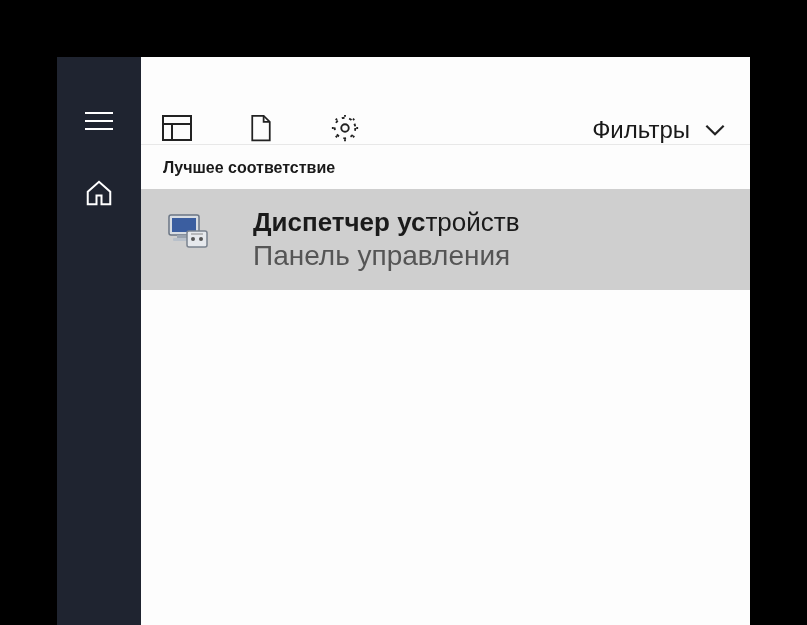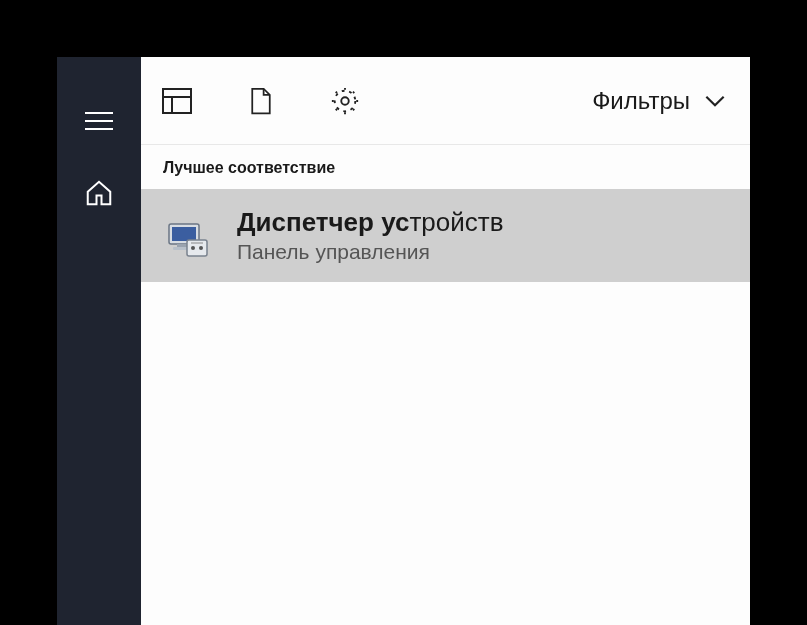--- a/index.html
+++ b/index.html
@@ -57,21 +57,21 @@
     }
     .main {
       flex: 1;
       background: #fdfdfd;
       display: flex;
       flex-direction: column;
     }
     .topbar {
       height: 88px;
       display: flex;
-      align-items: center;
+      align-items: flex-end;
       padding: 0 22px 0 10px;
       border-bottom: 1px solid #e8e8e8;
     }
     .topbar-icons {
       display: flex;
       align-items: center;
       gap: 52px;
       padding-left: 10px;
     }
     .topbar-icon {
@@ -95,23 +95,23 @@
     }
     .section-header {
       padding: 14px 22px 12px 22px;
       font-size: 16px;
       font-weight: 600;
       color: #1a1a1a;
     }
     .result {
       background: #cfcfcf;
       display: flex;
-      align-items: flex-end;
+      align-items: flex-start;
       padding: 18px 22px;
-      gap: 26px;
+      gap: 42px;
       cursor: pointer;
     }
     .result-icon {
       width: 48px;
       height: 48px;
       display: flex;
       align-items: center;
       justify-content: center;
     }
     .result-text {
@@ -121,21 +121,21 @@
     }
     .result-title {
       font-size: 26px;
       color: #1a1a1a;
       font-weight: 400;
     }
     .result-title .match {
       font-weight: 600;
     }
     .result-sub {
-      font-size: 21px;
+      font-size: 28px;
       color: #555;
     }
   </style>
 </head>
 <body>
 
 <div class="window">
 
   <div class="sidebar">
     <div class="sidebar-btn">

